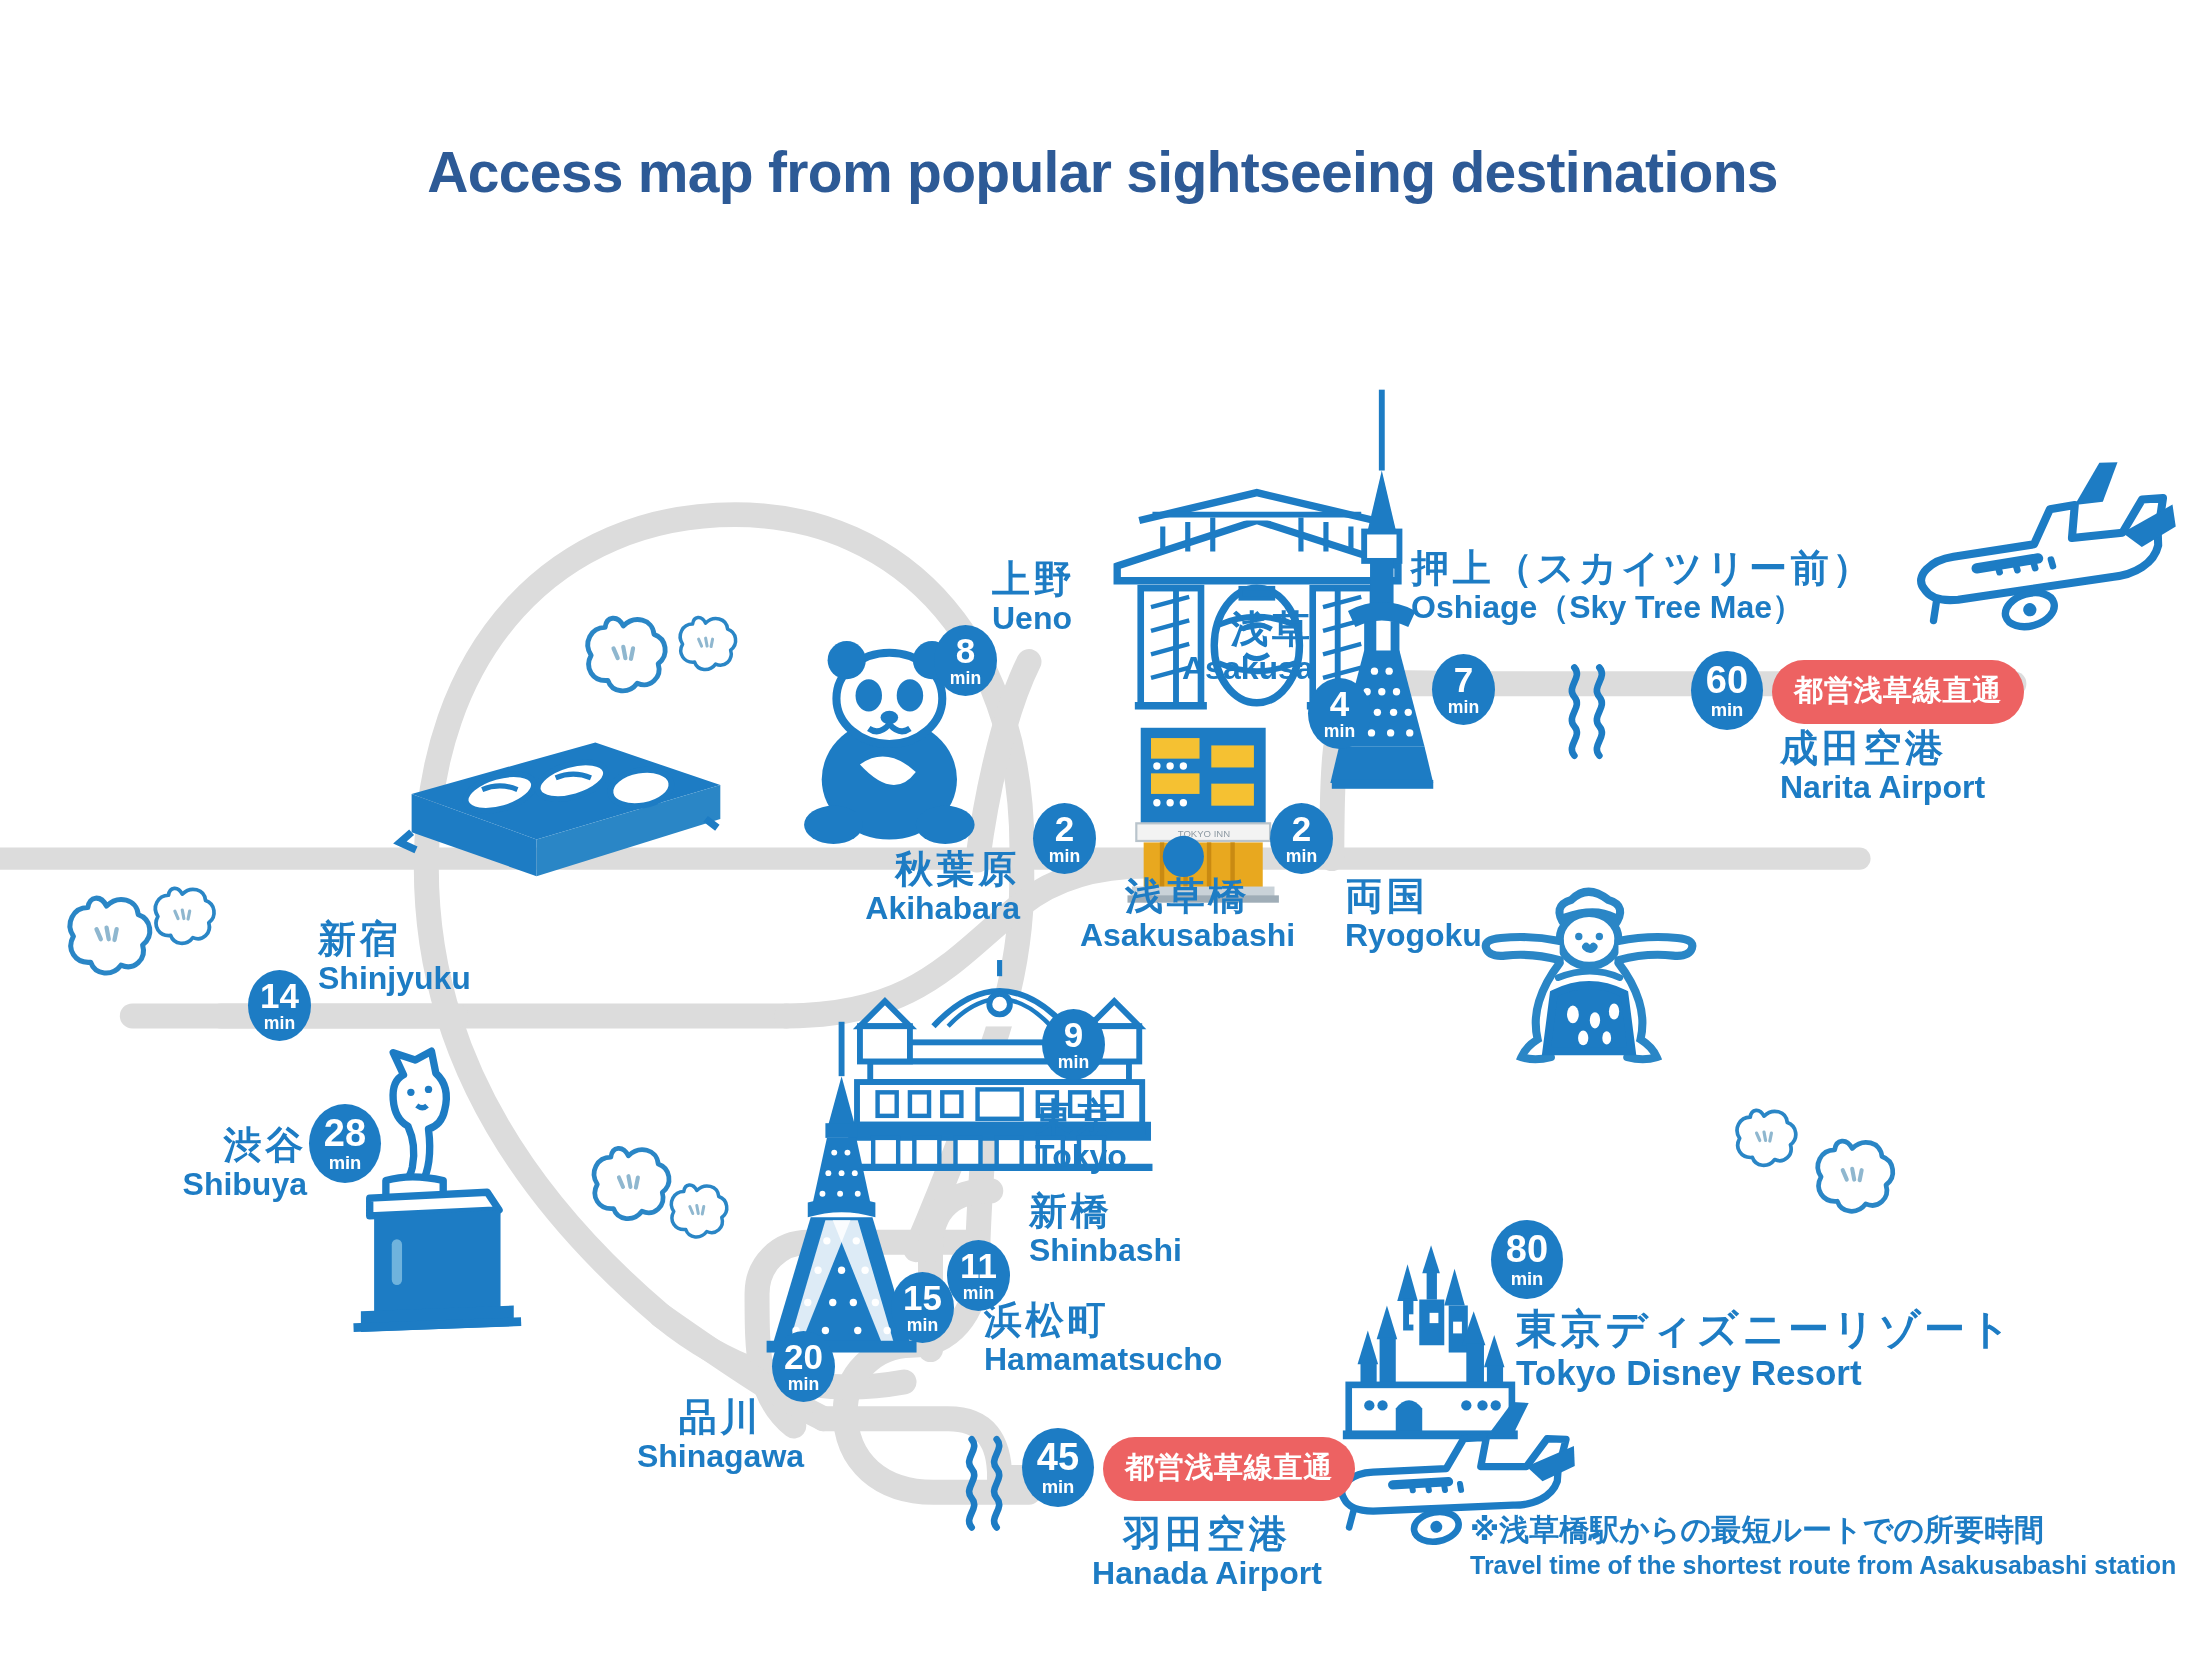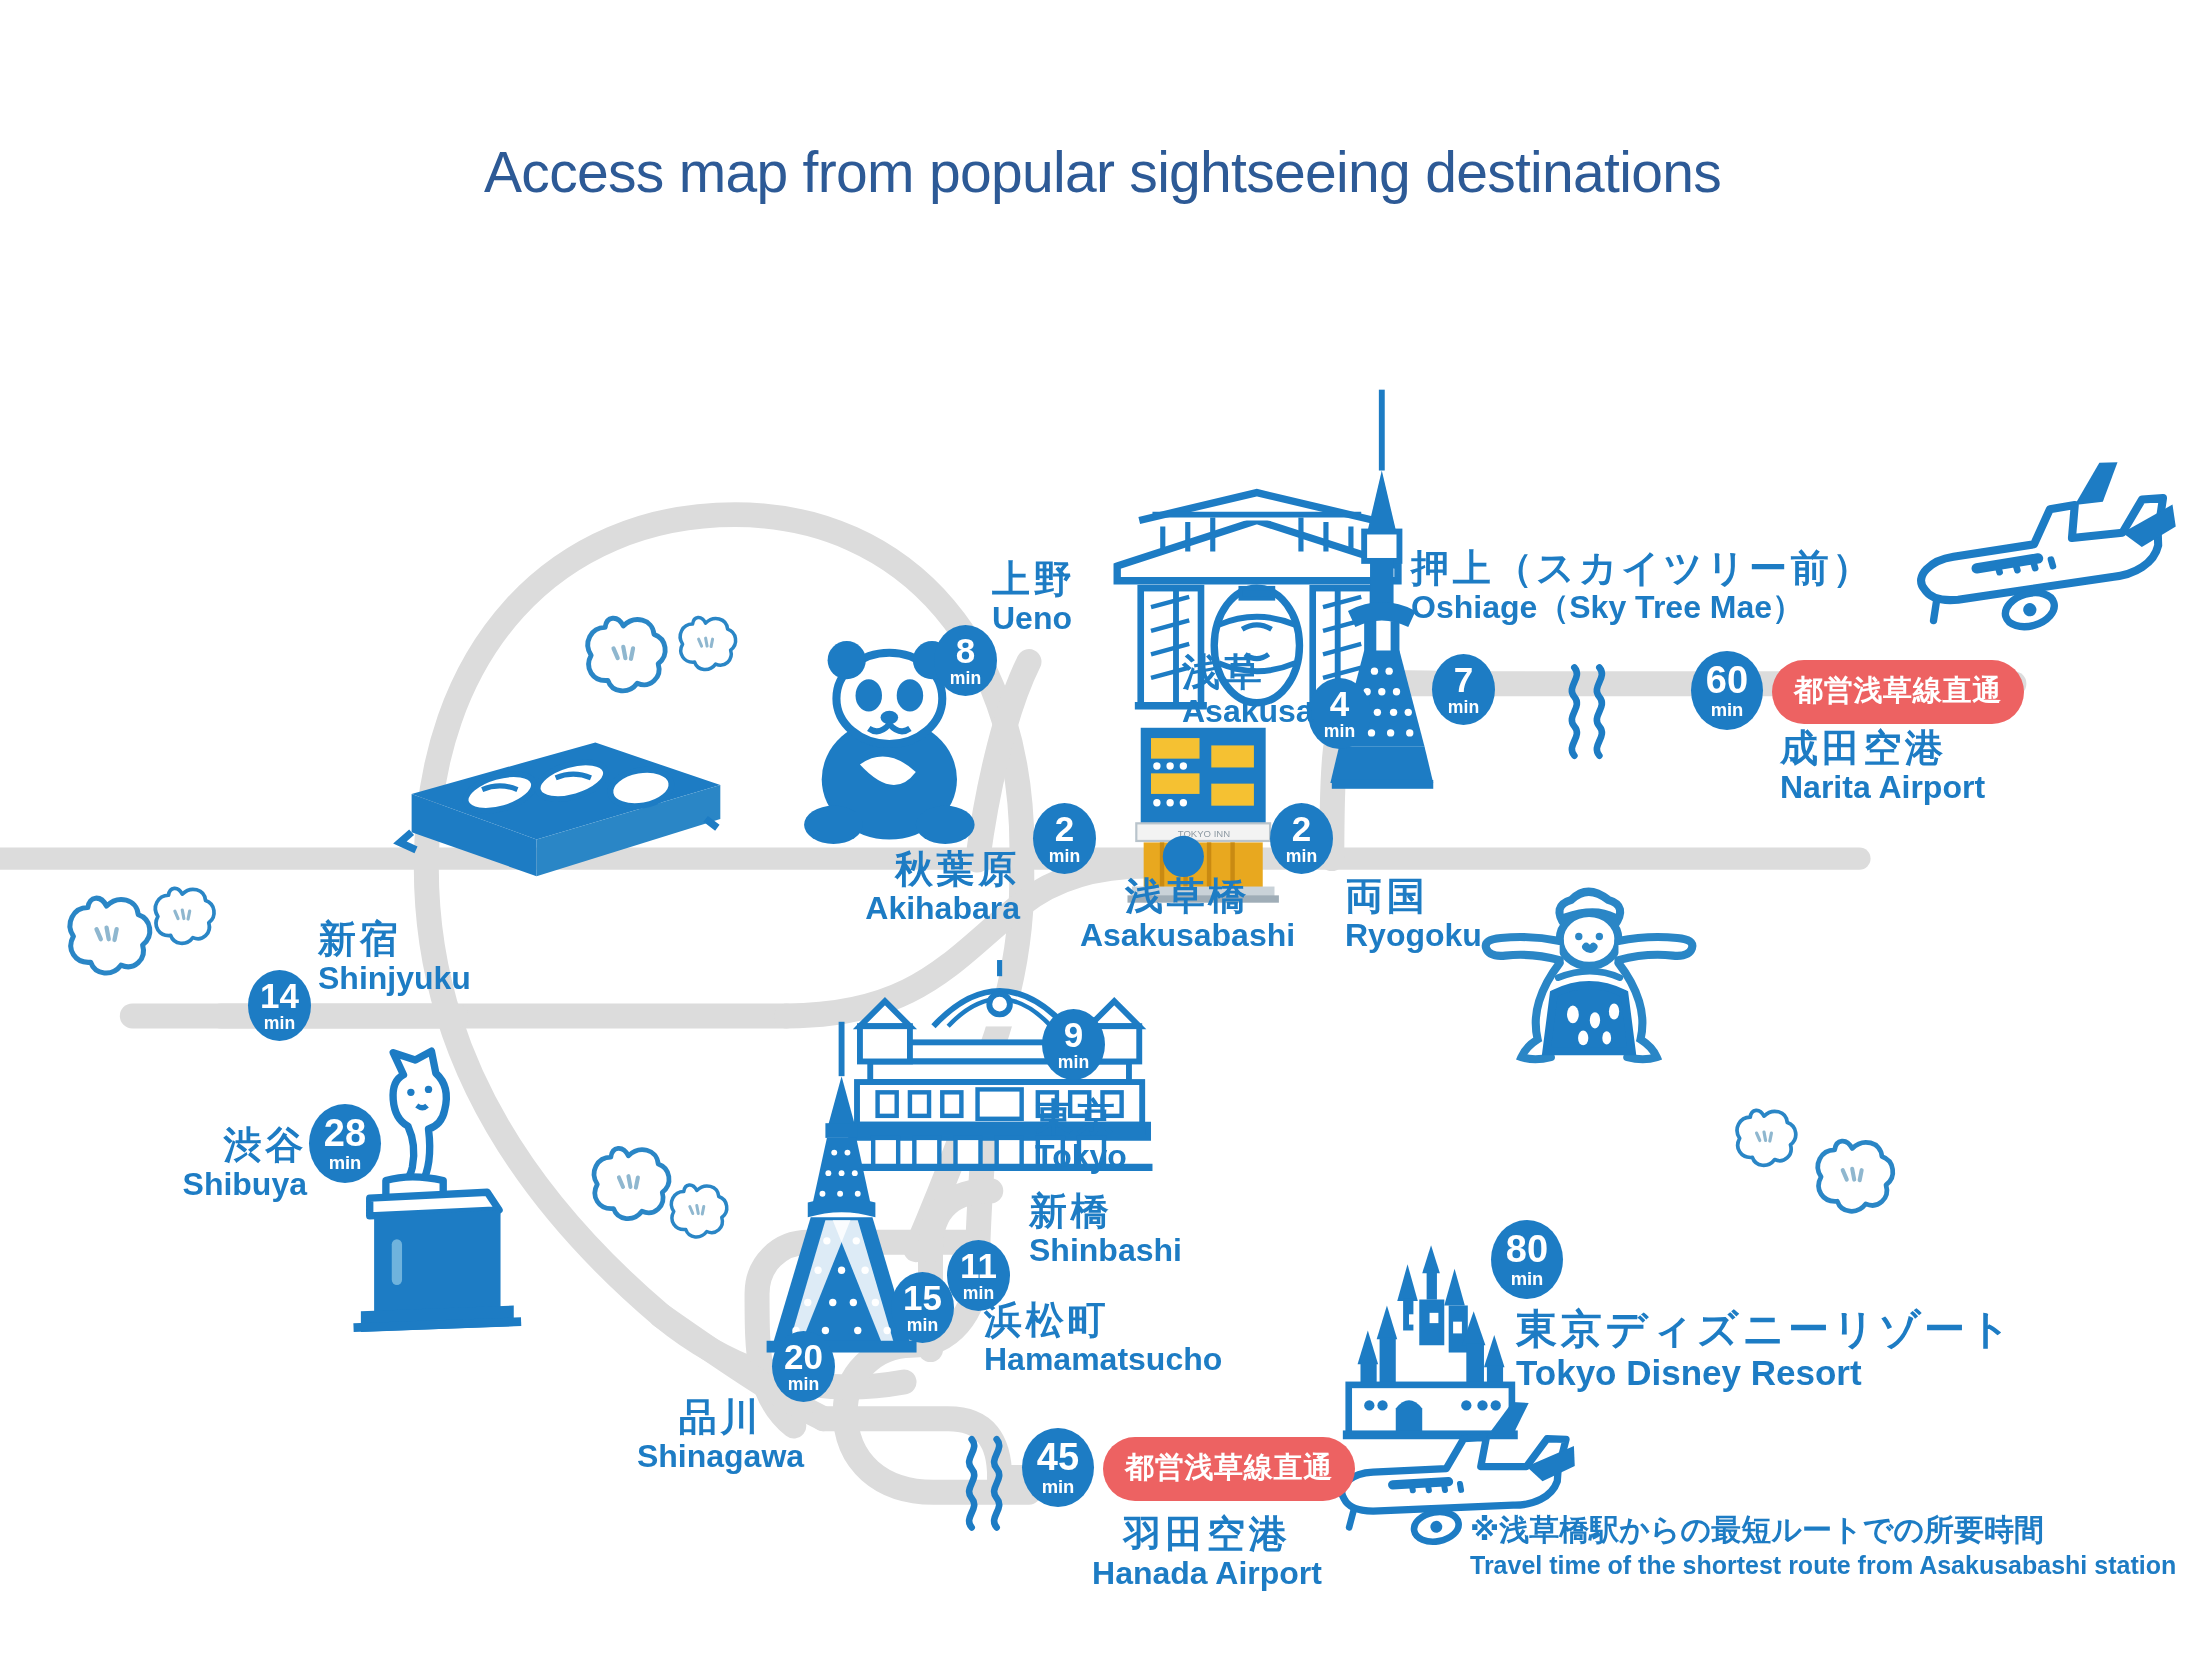--- a/index.html
+++ b/index.html
@@ -2,21 +2,21 @@
 <html style="font-size:11.8px"><head>
 <meta charset="utf-8">
 <style>
   * { margin:0; padding:0; box-sizing:border-box; }
   html,body { width:2205px; height:1654px; background:#ffffff;
     font-family:"Liberation Sans","DejaVu Sans",sans-serif; }
   #stage { position:relative; width:2205px; height:1654px; background:#fff; overflow:hidden; }
 
   
   #header { position:absolute; left:0; top:0; width:2205px; text-align:center; }
-  #title { font-size:57px; font-weight:normal; color:#2d5a96; letter-spacing:-0.7px;
+  #title { font-size:57px; font-weight:bold; color:#2d5a96; letter-spacing:-0.7px;
            margin-top:143px; line-height:1.05; }
   #subtitle { font-size:35px; font-weight:bold; color:#1a1a1a; margin-top:19px;
               letter-spacing:1.5px; }
 
   
   #mapsvg { position:absolute; left:0; top:0; width:2205px; height:1654px; }
 
   
   .tbadge { position:absolute; border-radius:50%; background:#1d7cc4;
             display:flex; flex-direction:column; align-items:center;
@@ -475,21 +475,21 @@
   <div class="tbadge sz-m" style="left:1491px; top:1220px;">
     <span class="num">80</span>
     <span class="unit">min</span>
   </div>
 
   <div class="stn" style="left:992px; top:559px;">
     <span class="jp">上野</span>
     <span class="en">Ueno</span>
   </div>
 
-  <div class="stn" style="left:1182px; top:652px;">
+  <div class="stn" style="left:1182px; top:609px;text-align:right;">
     <span class="jp">浅草</span>
     <span class="en">Asakusa</span>
   </div>
 
   <div class="stn" style="left:1411px; top:548px;">
     <span class="jp">押上（スカイツリー前）</span>
     <span class="en">Oshiage（Sky Tree Mae）</span>
   </div>
 
   <div class="stn" style="left:1780px; top:728px;">

